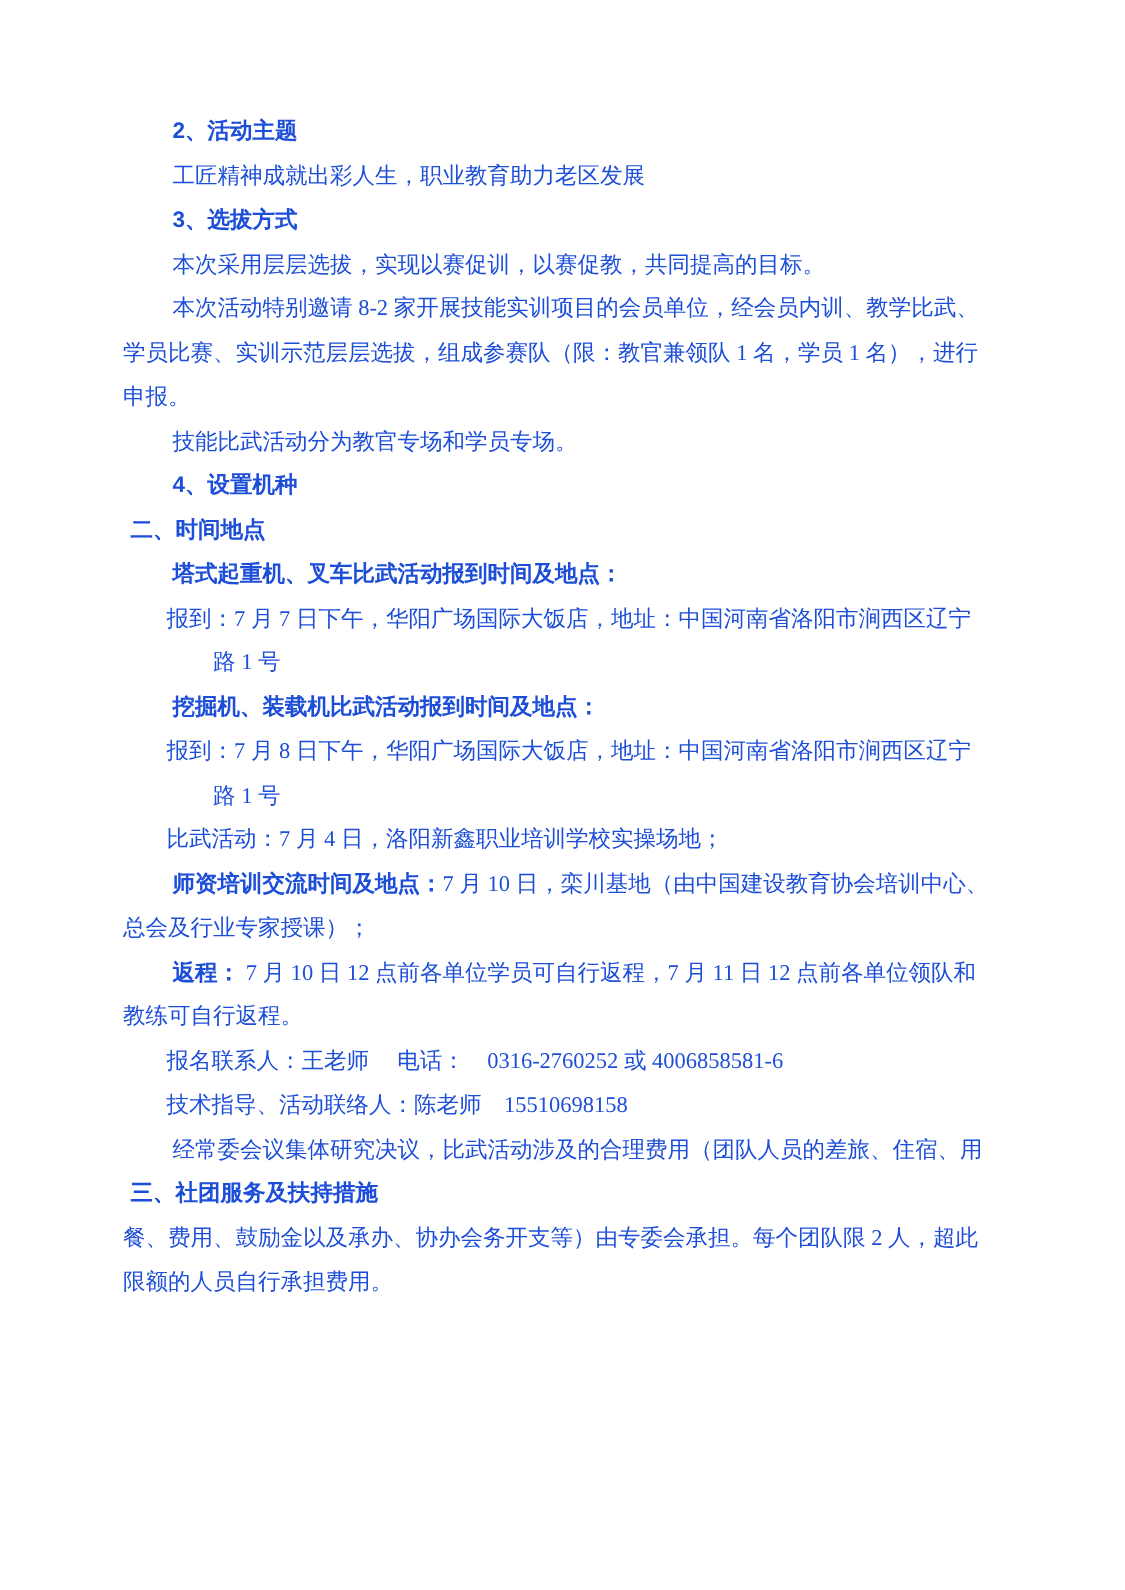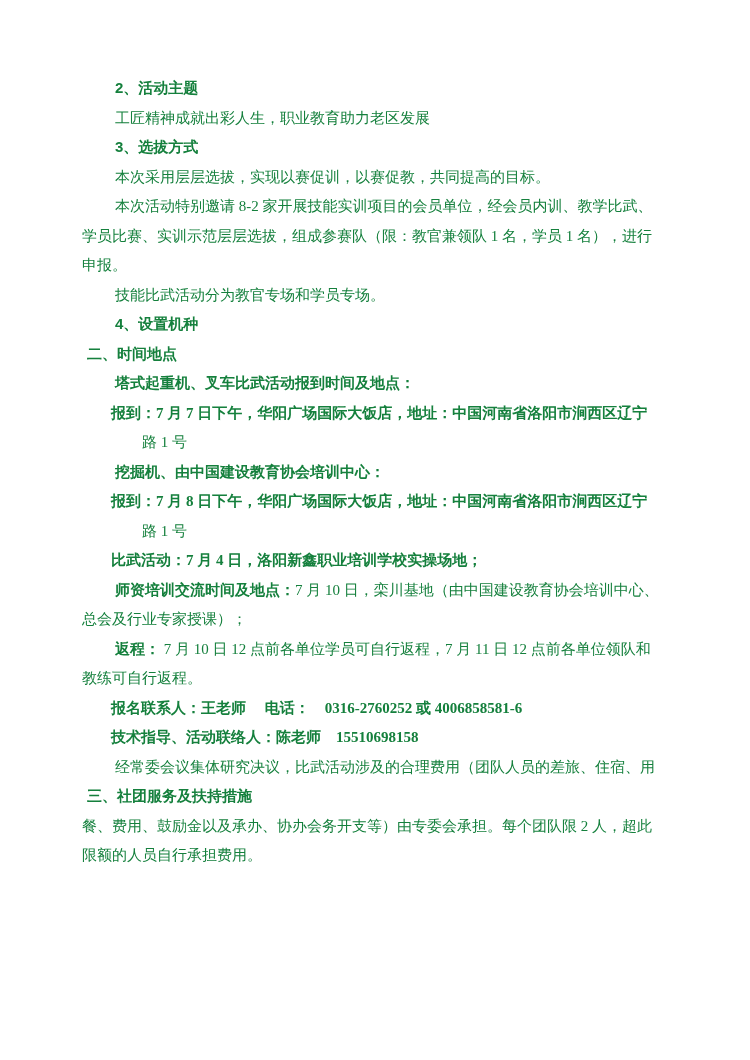--- a/index.html
+++ b/index.html
@@ -11,33 +11,33 @@
     position: relative;
     width: 750px;
     height: 1060px;
     background: #ffffff;
     box-sizing: border-box;
     padding: 73px 115px 0 82px;
     overflow: hidden;
     font-family: "Liberation Serif", "DejaVu Serif", serif;
     font-size: 15px;
     line-height: 29.5px;
-    color: #15803d;
+    color: #1d4ed8;
   }
   .line {
     white-space: pre;
     height: 29.5px;
   }
   .bold {
     font-weight: 700;
     font-family: "Liberation Sans", "DejaVu Sans", sans-serif;
   }
   .ind0  { padding-left: 0; }
   .ind5  { padding-left: 5px; }
-  .ind29 { padding-left: 29px; font-weight: bold; }
+  .ind29 { padding-left: 29px; }
   .ind33 { padding-left: 33px; }
   .ind60 { padding-left: 60px; }
 </style>
 </head>
 <body>
 
 <div class="page">
 
   <div class="line ind33"><span class="bold">2、活动主题</span><span></span></div>
 
@@ -60,21 +60,21 @@
 
   <div class="line ind5"><span class="bold">二、时间地点</span><span></span></div>
 
   <div class="line ind33"><span class="bold">塔式起重机、叉车比武活动报到时间及地点：</span><span></span></div>
 
   <div class="line ind29"><span class="bold"></span><span>报到：7 月 7 日下午，华阳广场国际大饭店，地址：中国河南省洛阳市涧西区辽宁</span></div>
 
   <div class="line ind60"><span class="bold"></span><span>路 1 号</span></div>
 
 
-  <div class="line ind33"><span class="bold">挖掘机、由中国建设教育协会培训中心：</span><span></span></div>
+  <div class="line ind33"><span class="bold">挖掘机、装载机比武活动报到时间及地点：</span><span></span></div>
 
   <div class="line ind29"><span class="bold"></span><span>报到：7 月 8 日下午，华阳广场国际大饭店，地址：中国河南省洛阳市涧西区辽宁</span></div>
 
   <div class="line ind60"><span class="bold"></span><span>路 1 号</span></div>
 
   <div class="line ind29"><span class="bold"></span><span>比武活动：7 月 4 日，洛阳新鑫职业培训学校实操场地；</span></div>
 
   <div class="line ind33"><span class="bold">师资培训交流时间及地点：</span><span>7 月 10 日，栾川基地（由中国建设教育协会培训中心、</span></div>
 
   <div class="line ind0"><span class="bold"></span><span>总会及行业专家授课）；</span></div>

